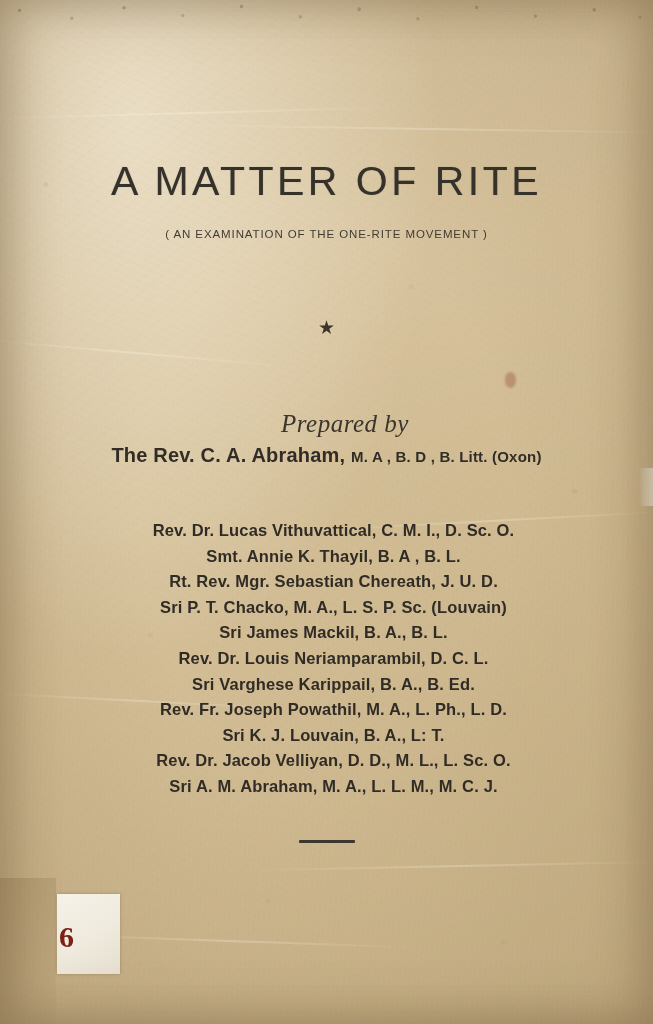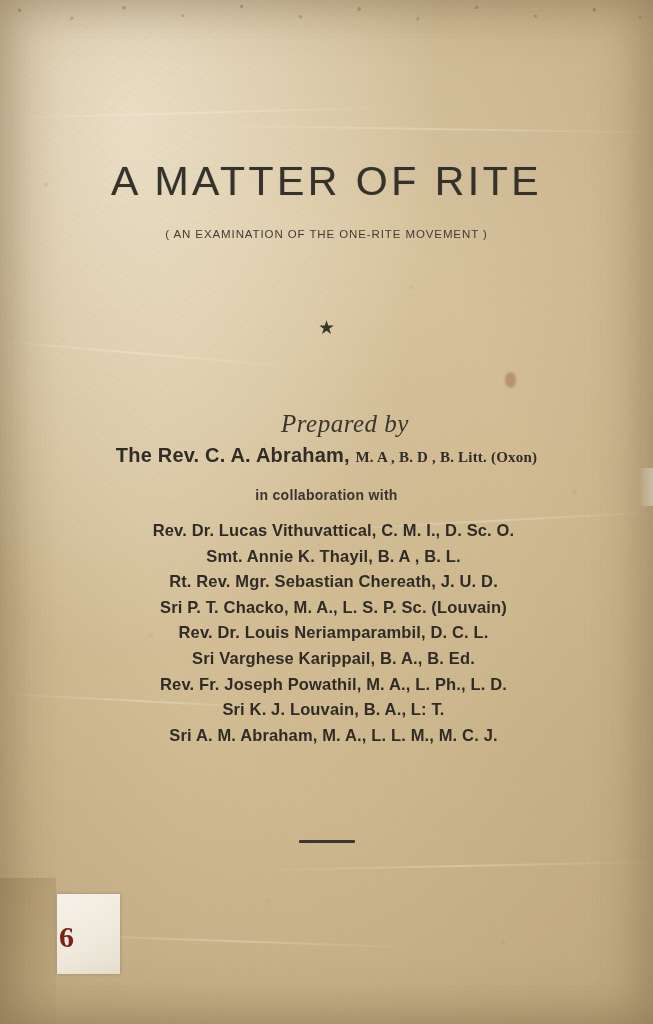--- a/index.html
+++ b/index.html
@@ -136,21 +136,20 @@
     top: 444px;
     left: 0; right: 0;
     font-size: 20px;
     font-weight: bold;
     color: #312d26;
     letter-spacing: 0.2px;
   }
   .author .deg {
     font-size: 15px;
     letter-spacing: 0.2px;
-    font-family: Liberation Serif, serif;
   }
 
   .collab {
     position: absolute;
     top: 487px;
     left: 0; right: 0;
     font-size: 14px;
     font-weight: bold;
     color: #3a352d;
     letter-spacing: 0.3px;
@@ -251,31 +250,32 @@
     <div class="subtitle">( AN EXAMINATION OF THE ONE-RITE MOVEMENT )</div>
     <div class="star">★</div>
 
     <div class="prepared">Prepared by</div>
 
     <div class="author">
       <span>The Rev. C. A. Abraham,</span>
       <span class="deg">M. A , B. D , B. Litt. (Oxon)</span>
     </div>
 
-    <div class="collab">in collaboration with</div>
 
     <div class="names">
       <div class="name-line">Rev. Dr. Lucas Vithuvattical, C. M. I., D. Sc. O.</div>
       <div class="name-line">Smt. Annie K. Thayil, B. A , B. L.</div>
       <div class="name-line">Rt. Rev. Mgr. Sebastian Chereath, J. U. D.</div>
       <div class="name-line">Sri P. T. Chacko, M. A., L. S. P. Sc. (Louvain)</div>
+      <div class="name-line">Sri James Mackil, B. A., B. L.</div>
       <div class="name-line">Rev. Dr. Louis Neriamparambil, D. C. L.</div>
       <div class="name-line">Sri Varghese Karippail, B. A., B. Ed.</div>
       <div class="name-line">Rev. Fr. Joseph Powathil, M. A., L. Ph., L. D.</div>
       <div class="name-line">Sri K. J. Louvain, B. A., L: T.</div>
+      <div class="name-line">Rev. Dr. Jacob Velliyan, D. D., M. L., L. Sc. O.</div>
       <div class="name-line">Sri A. M. Abraham, M. A., L. L. M., M. C. J.</div>
     </div>
 
     <div class="rule"></div>
   </div>
 
   <div class="corner-dark"></div>
   <div class="sticker">
     <div class="mark">6</div>
   </div>

